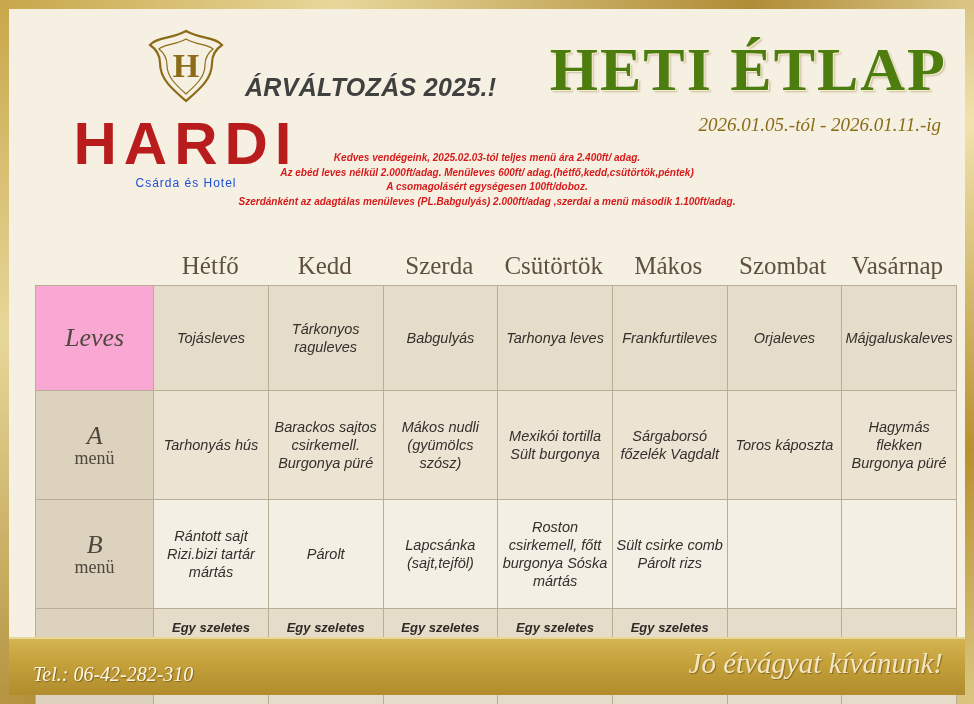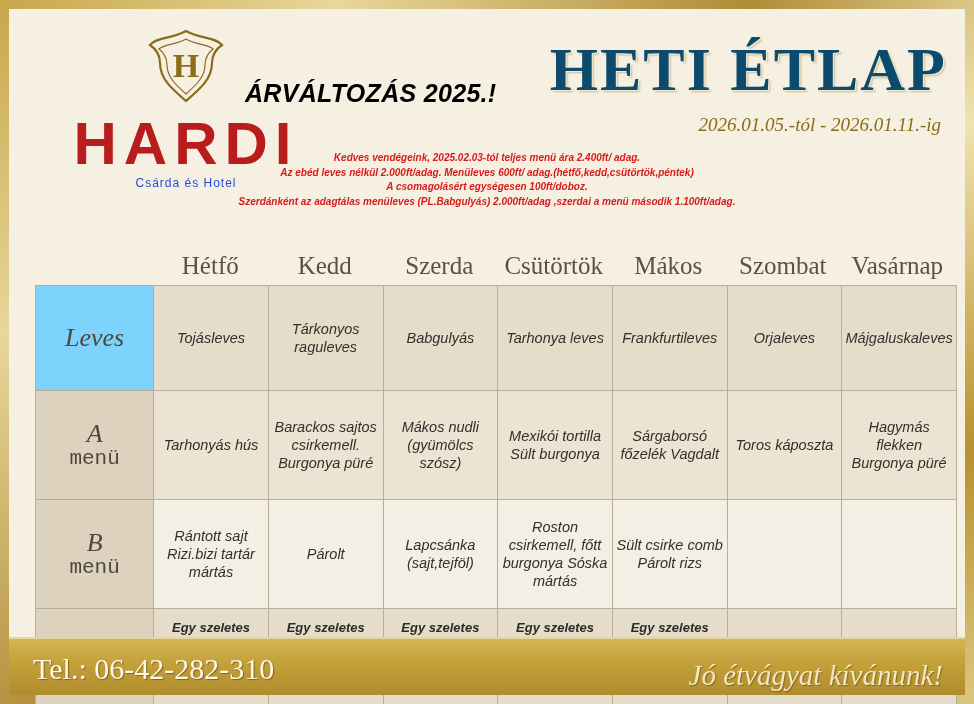--- a/index.html
+++ b/index.html
@@ -55,42 +55,42 @@
     font-family: Liberation Sans, sans-serif;
     font-size: 12px;
     letter-spacing: 1px;
     color: #1d4ed8;
     margin-top: -2px;
   }
 
   .price-flag {
     position: absolute;
     left: 236px;
-    top: 70px;
+    top: 64px;
     font-family: "Liberation Sans", sans-serif;
     font-weight: bold;
     font-style: italic;
     font-size: 25px;
-    color: #000000;
+    color: #404040;
     letter-spacing: 0.3px;
   }
 
   .heti {
     position: absolute;
     right: 18px;
     top: 28px;
     text-align: right;
     width: 520px;
   }
   .heti .title {
     font-family: "Liberation Serif", serif;
     font-size: 62px;
     font-weight: bold;
     letter-spacing: 2px;
-    color: #0c4a6e;
+    color: #4d7c0f;
     text-shadow: 1px 1px 0 #f6edcf, 2px 2px 2px rgba(120,90,20,.35);
     line-height: 1.05;
     white-space: nowrap;
     text-align: right;
   }
   .heti .dates {
     font-family: "Liberation Serif", serif;
     font-style: italic;
     font-size: 19px;
     color: #8a6b17;
@@ -157,27 +157,26 @@
     width: 118px;
     background: #ddd2bd;
     font-family: "Liberation Serif", serif;
     font-style: italic;
     font-size: 26px;
     color: #4f473b;
     line-height: 1.05;
     padding: 6px 4px;
   }
   .table td.rowlabel .sub {
-    font-size: 21px;
+    font-size: 18px;
     font-style: normal;
     display: block;
-    font-family: Liberation Mono, monospace;
   }
   .table tr.r-leves td { background: #e6dcca; height: 92px; }
-  .table tr.r-leves td.rowlabel { background: #7dd3fc; text-align: center; }
+  .table tr.r-leves td.rowlabel { background: #f9a8d4; text-align: center; }
   .table tr.r-a td { background: #ece3d3; height: 96px; }
   .table tr.r-a td.rowlabel { background: #ddd2bd; }
   .table tr.r-b td { background: #f4efe4; height: 96px; }
   .table tr.r-b td.rowlabel { background: #ddd2bd; }
   .table tr.r-c td { background: #e6dcca; height: 88px; }
   .table tr.r-c td.rowlabel { background: #ddd2bd; }
 
   .c-cell {
     font-family: "Liberation Sans", sans-serif;
     font-weight: bold;
@@ -194,30 +193,31 @@
     position: absolute;
     left: 0; right: 0;
     bottom: 0;
     height: 56px;
     background: linear-gradient(180deg, #d4b452 0%, #c6a23c 40%, #b08c2c 100%);
     border-top: 2px solid #e8d79a;
   }
   .tel {
     position: absolute;
     left: 24px;
-    top: 13px;
-    font-family: "Liberation Serif", serif;
-    font-size: 30px;
+    top: 24px;
+    font-family: "Liberation Serif", serif;
+    font-style: italic;
+    font-size: 20px;
     color: #fdf7e6;
     text-shadow: 1px 1px 1px rgba(90,65,10,.6);
   }
   .wish {
     position: absolute;
     right: 22px;
-    top: 20px;
+    top: 8px;
     font-family: "Liberation Serif", serif;
     font-style: italic;
     font-size: 29px;
     color: #f3e6c2;
     text-shadow: 1px 1px 1px rgba(90,65,10,.55);
   }
 </style>
 </head>
 <body>
 

